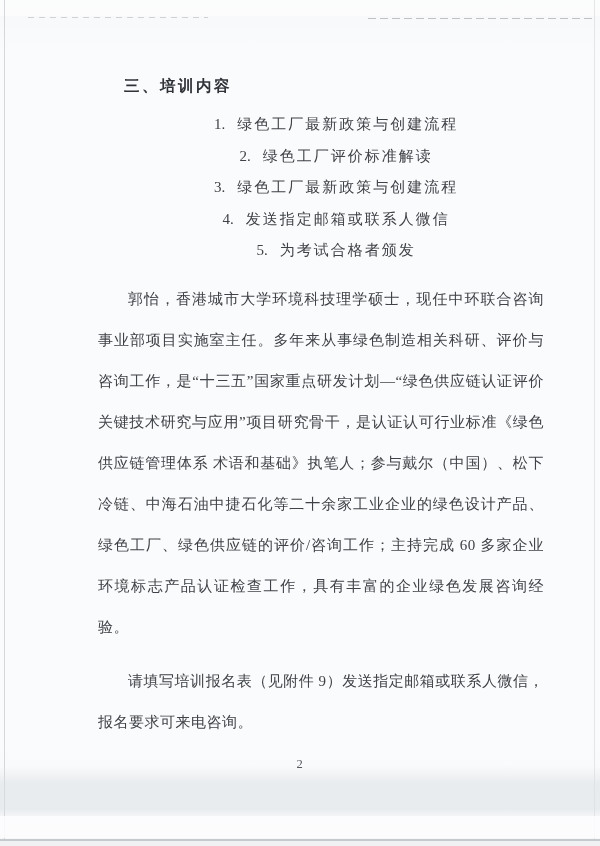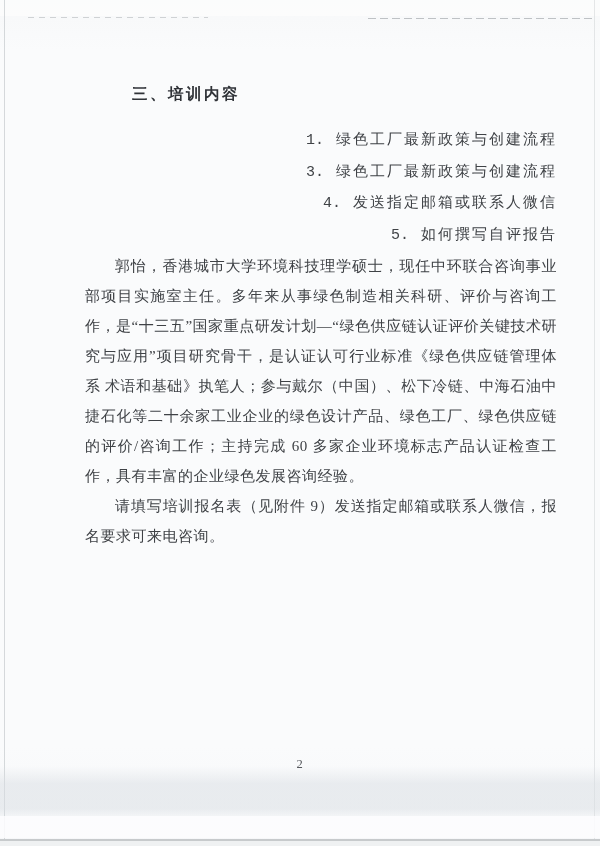--- a/index.html
+++ b/index.html
@@ -62,44 +62,43 @@
     left: 85px;
     top: 62px;
     width: 472px;
     z-index: 2;
     font-size: 15px;
     line-height: 31.4px;
     letter-spacing: 0.5px;
     text-align: justify;
   }
   .heading {
-    margin: 16px;
+    margin: 8px;
     font-size: 15.5px;
     font-weight: bold;
     color: #2f3237;
     letter-spacing: 2.5px;
     text-indent: 2em;
     line-height: 31.4px;
     text-align: left;
   }
   .list-item {
     text-indent: 2em;
     letter-spacing: 2px;
-    text-align: right;
+    text-align: center;
     line-height: 31.4px;
-    font-family: Liberation Mono, monospace;
   }
   .list-item .num {
     margin-right: 0.8em;
     letter-spacing: 0;
   }
   .para {
-    margin: 0;
+    margin: 13px;
     text-indent: 2em;
-    line-height: 30px;
+    line-height: 41px;
   }
   .page-number {
     position: absolute;
     left: 0;
     top: 757px;
     width: 600px;
     text-align: center;
     font-size: 12.5px;
     color: #55585c;
     letter-spacing: 1px;
@@ -119,27 +118,30 @@
 
   <div class="content">
 
     <h3 class="heading">三、培训内容</h3>
 
     <div>
       <div class="list-item">
         <span class="num">1.</span><span>绿色工厂最新政策与创建流程</span>
       </div>
       <div class="list-item">
+        <span class="num">2.</span><span>绿色工厂评价标准解读</span>
+      </div>
+      <div class="list-item">
         <span class="num">3.</span><span>绿色工厂最新政策与创建流程</span>
       </div>
       <div class="list-item">
         <span class="num">4.</span><span>发送指定邮箱或联系人微信</span>
       </div>
       <div class="list-item">
-        <span class="num">5.</span><span>如何撰写自评报告</span>
+        <span class="num">5.</span><span>为考试合格者颁发</span>
       </div>
     </div>
 
 
     <p class="para">郭怡，香港城市大学环境科技理学硕士，现任中环联合咨询事业部项目实施室主任。多年来从事绿色制造相关科研、评价与咨询工作，是“十三五”国家重点研发计划—“绿色供应链认证评价关键技术研究与应用”项目研究骨干，是认证认可行业标准《绿色供应链管理体系 术语和基础》执笔人；参与戴尔（中国）、松下冷链、中海石油中捷石化等二十余家工业企业的绿色设计产品、绿色工厂、绿色供应链的评价/咨询工作；主持完成 60 多家企业环境标志产品认证检查工作，具有丰富的企业绿色发展咨询经验。</p>
 
 
 
 
     <p class="para">请填写培训报名表（见附件 9）发送指定邮箱或联系人微信，报名要求可来电咨询。</p>

